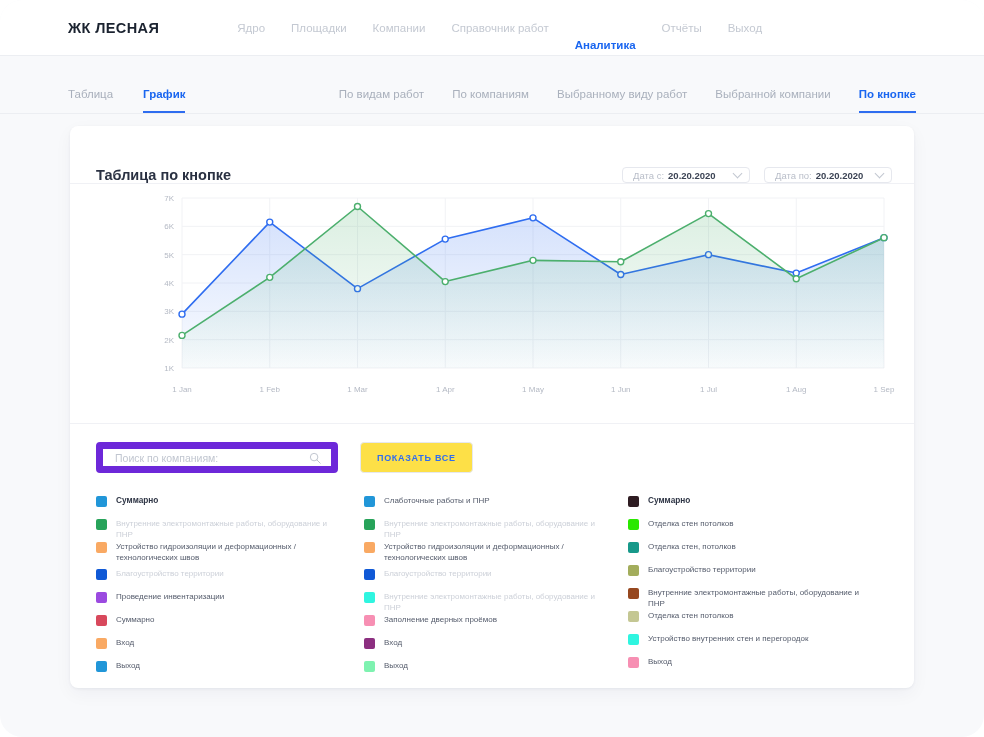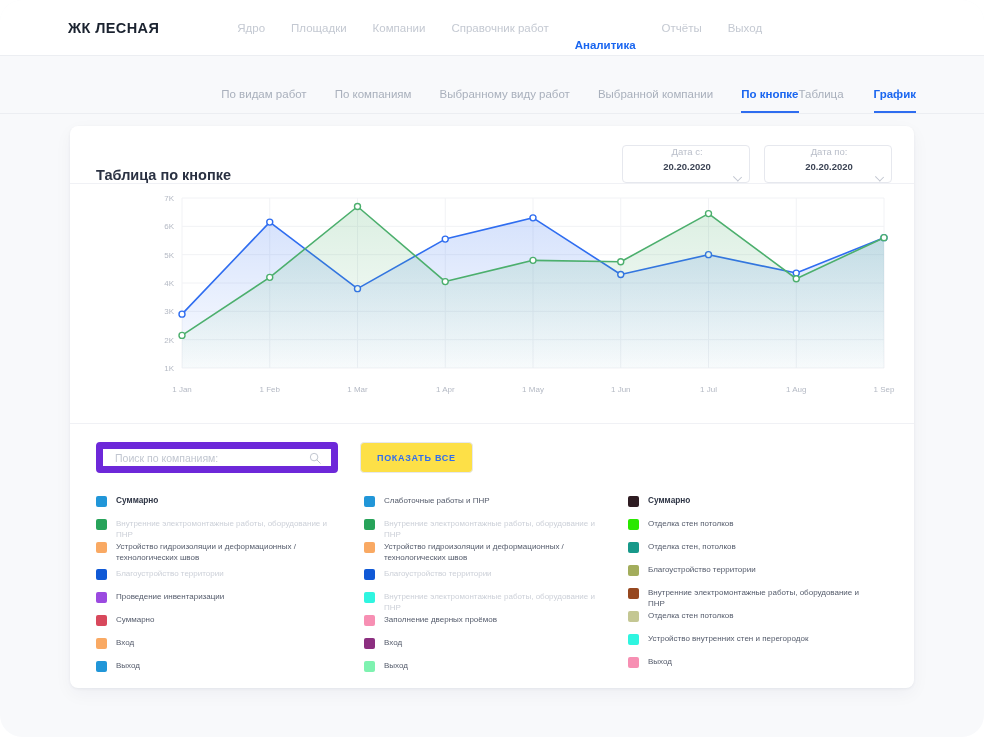--- a/index.html
+++ b/index.html
@@ -92,30 +92,29 @@
     padding: 0 22px 0 26px;
     border-bottom: 1px solid #f0f1f5;
   }
   .card-title {
     font-size: 14.5px;
     font-weight: 700;
     color: #2a3142;
   }
   .date-group { margin-left: auto; display: flex; gap: 14px; }
   .date-field {
-    width: 128px; height: 38px;
+    width: 128px; height: 16px;
     border: 1px solid #e6e8ee;
     border-radius: 4px;
     display: flex;
     align-items: center;
     padding: 0 8px 0 10px;
     gap: 4px;
     cursor: pointer;
     background: #fff;
-    flex-direction: column;
   }
   .date-label { font-size: 9.5px; color: #b9bec9; white-space: nowrap; }
   .date-value { font-size: 9.5px; color: #3b4354; font-weight: 700; white-space: nowrap; }
   .chev {
     margin-left: auto;
     width: 7px; height: 7px;
     border-right: 1.3px solid #c2c7d1;
     border-bottom: 1.3px solid #c2c7d1;
     transform: translateY(-2px) rotate(45deg);
   }
@@ -220,30 +219,30 @@
         <div class="nav-link">Площадки</div>
         <div class="nav-link">Компании</div>
         <div class="nav-link">Справочник работ</div>
         <div class="nav-link active">Аналитика</div>
         <div class="nav-link">Отчёты</div>
         <div class="nav-link">Выход</div>
       </div>
   </div>
 
   <div class="tabbar">
+    <div class="tabgroup" id="tabs-left">
+        <div class="tab">Таблица</div>
+        <div class="tab active">График</div>
+      </div>
     <div class="tabgroup right" id="tabs-right">
         <div class="tab">По видам работ</div>
         <div class="tab">По компаниям</div>
         <div class="tab">Выбранному виду работ</div>
         <div class="tab">Выбранной компании</div>
         <div class="tab active">По кнопке</div>
-      </div>
-    <div class="tabgroup" id="tabs-left">
-        <div class="tab">Таблица</div>
-        <div class="tab active">График</div>
       </div>
   </div>
 
   <div class="card">
 
     <div class="card-head">
       <div class="card-title">Таблица по кнопке</div>
       <div class="date-group">
         <div class="date-field">
           <span class="date-label">Дата с:</span>

